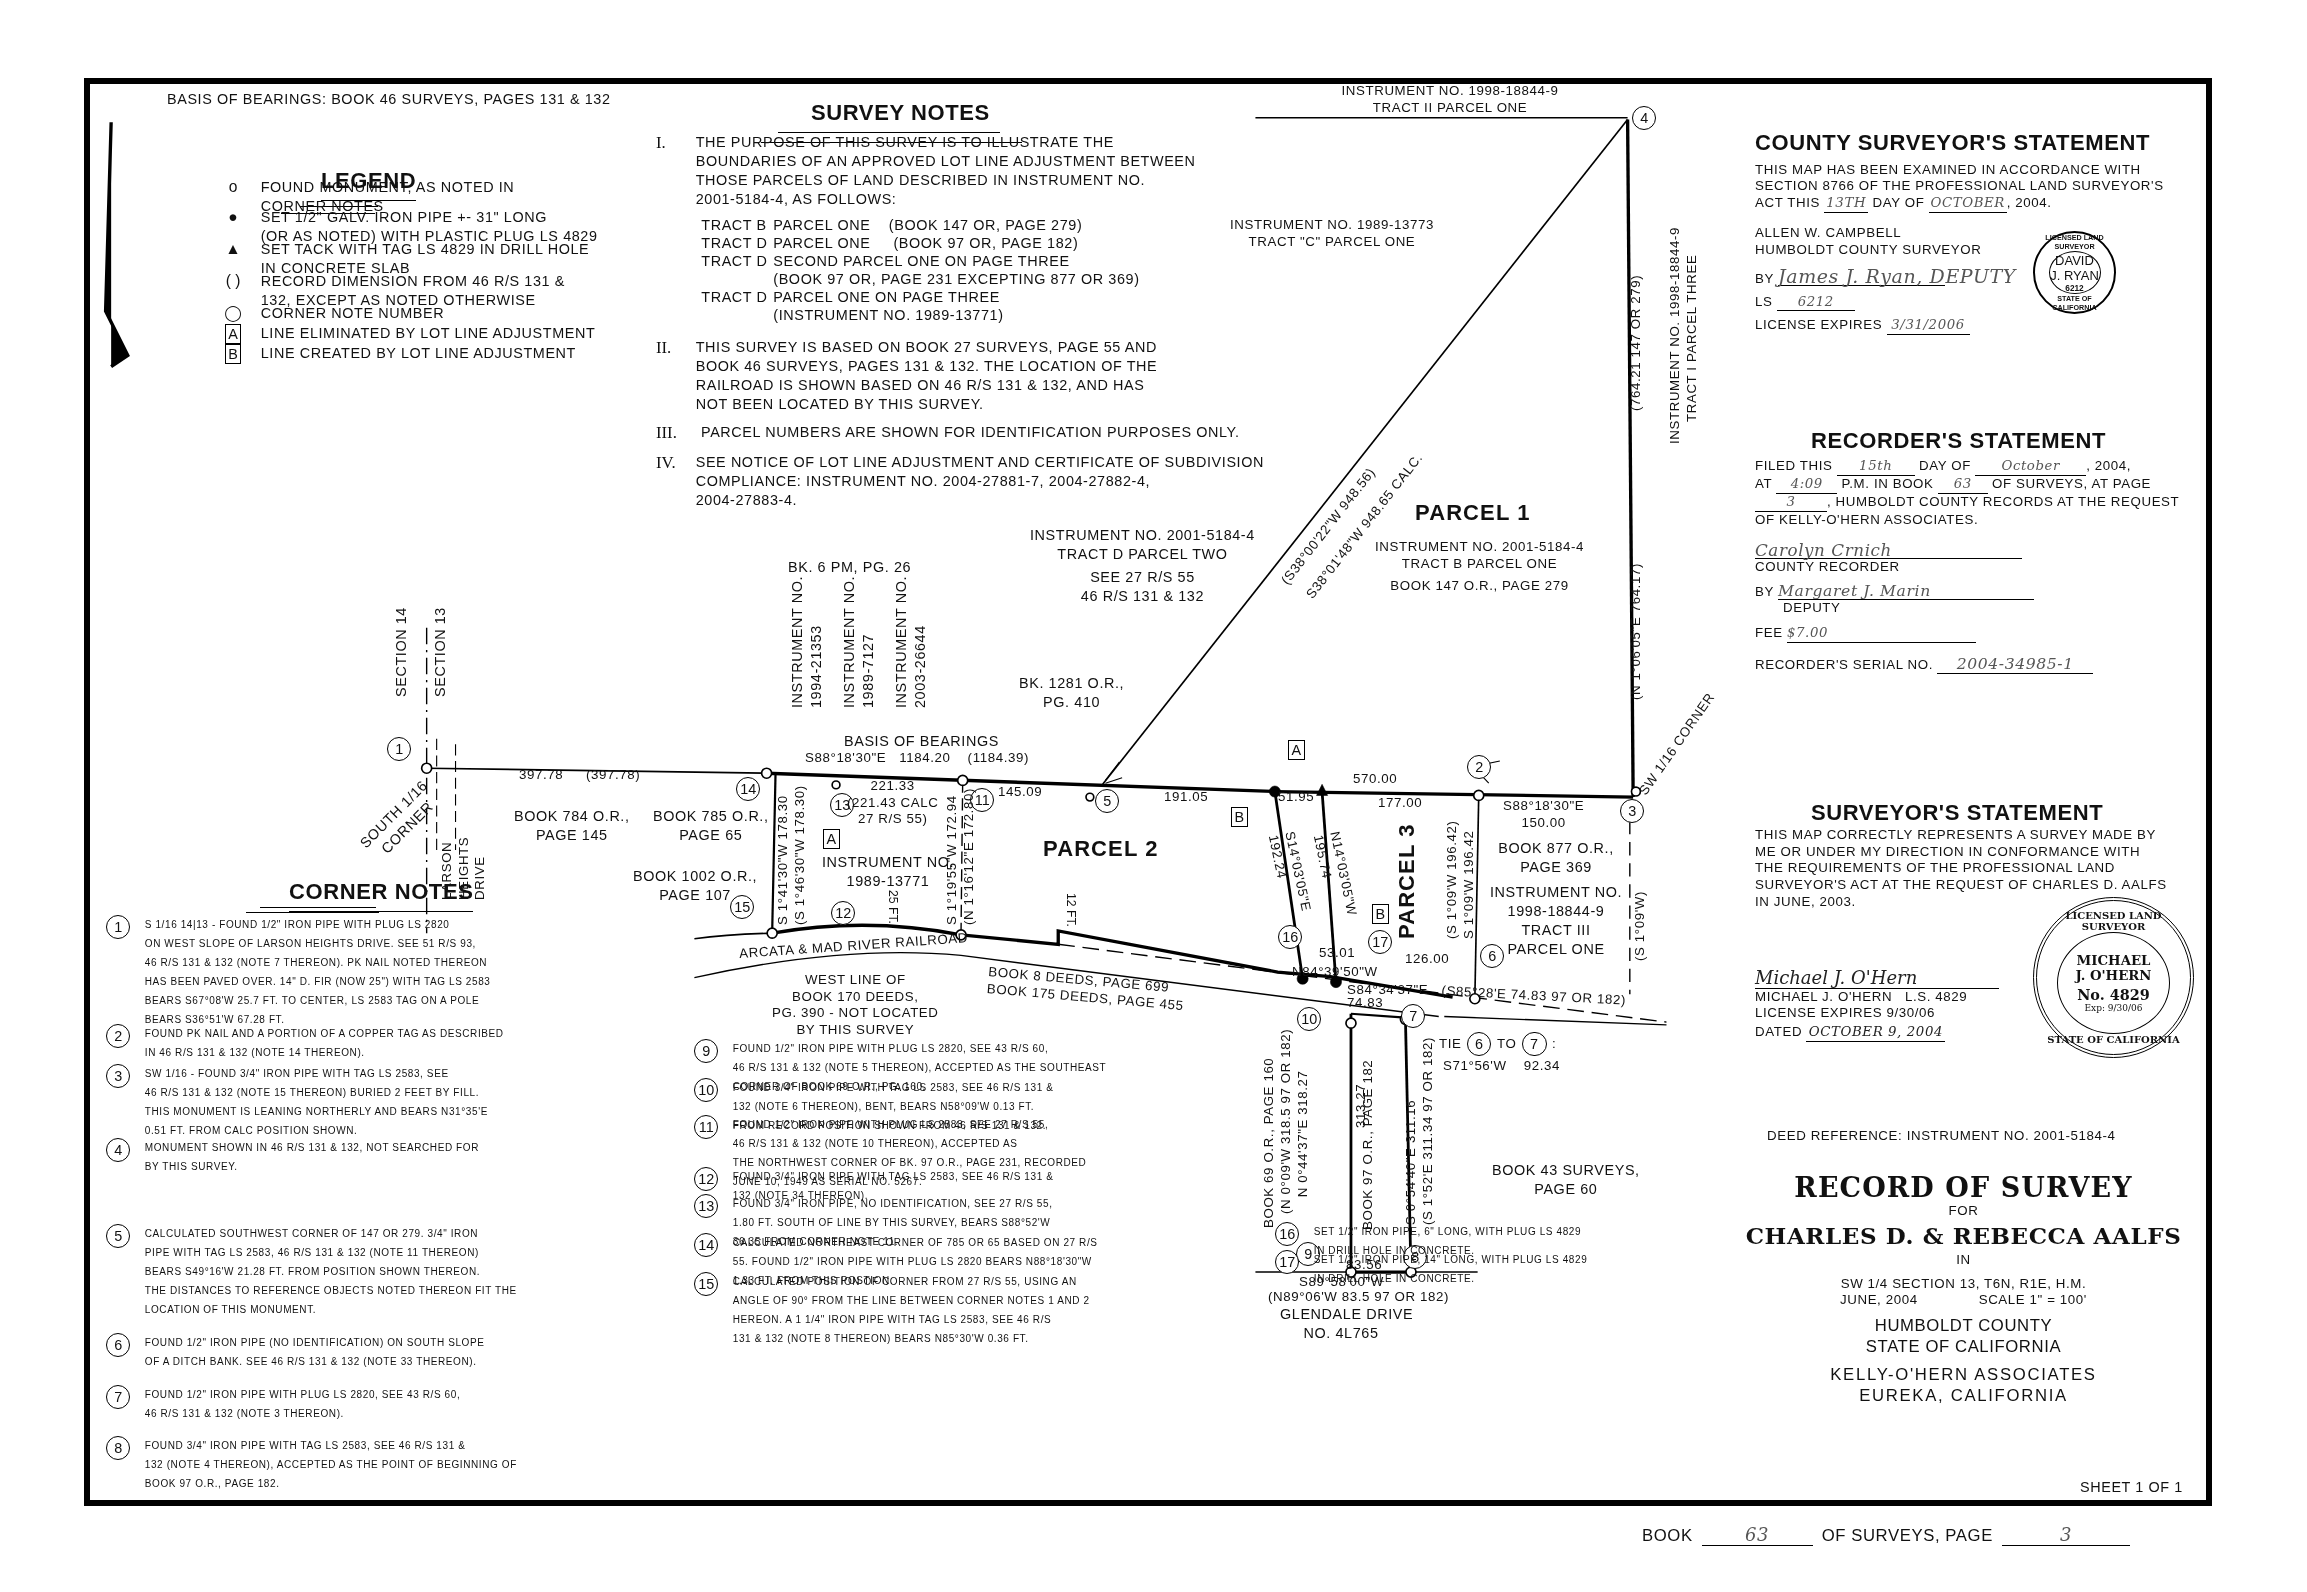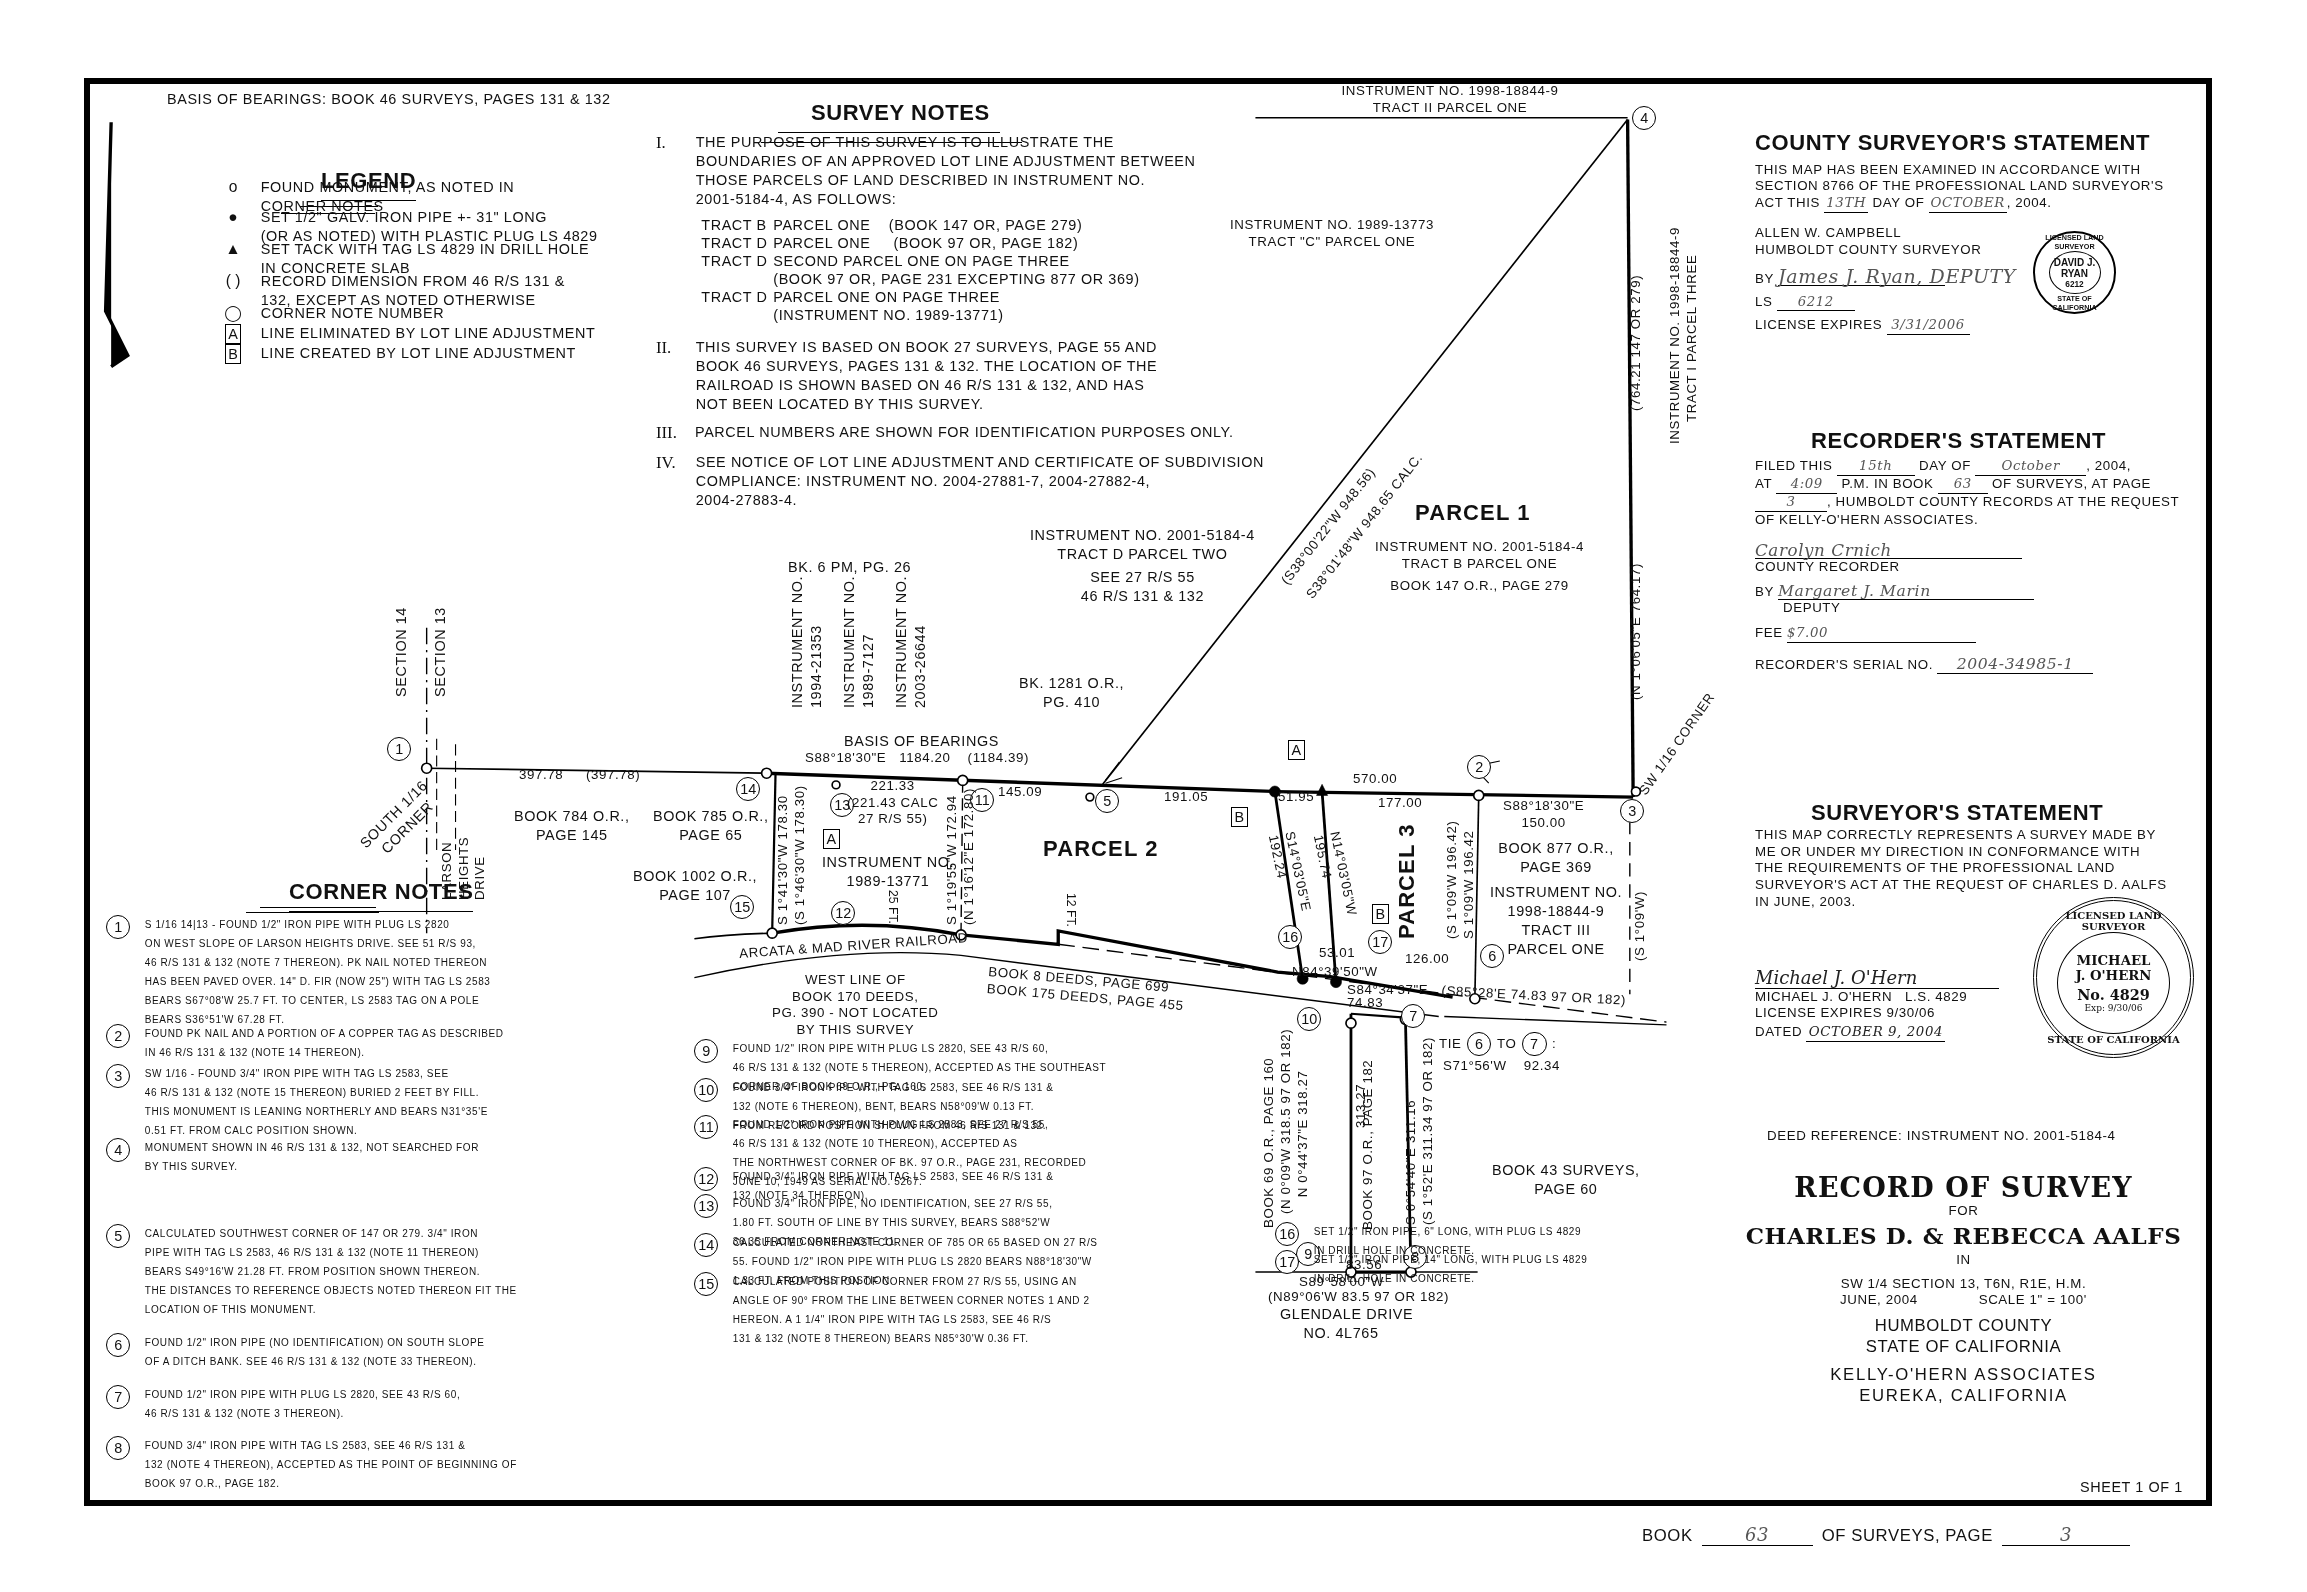--- a/index.html
+++ b/index.html
@@ -181,21 +181,21 @@
     </div>
   </div>
 </div>
 <div class="abs" style="left:656px; top:338px; display:flex; gap:6.7px;">
   <div class="roman">II.</div>
   <div class="sn-body">THIS SURVEY IS BASED ON BOOK 27 SURVEYS, PAGE 55 AND
 BOOK 46 SURVEYS, PAGES 131 &amp; 132.  THE LOCATION OF THE
 RAILROAD IS SHOWN BASED ON 46 R/S 131 &amp; 132, AND HAS
 NOT BEEN LOCATED BY THIS SURVEY.</div>
 </div>
-<div class="abs" style="left:656px; top:423px; display:flex; gap:6px;">
+<div class="abs" style="left:656px; top:423px; display:flex; gap:12px;">
   <div class="roman">III.</div>
   <div class="sn-body">PARCEL NUMBERS ARE SHOWN FOR IDENTIFICATION PURPOSES ONLY.</div>
 </div>
 <div class="abs" style="left:656px; top:453px; display:flex; gap:6.7px;">
   <div class="roman">IV.</div>
   <div class="sn-body">SEE NOTICE OF LOT LINE ADJUSTMENT AND CERTIFICATE OF SUBDIVISION
 COMPLIANCE: INSTRUMENT NO. 2004-27881-7, 2004-27882-4,
 2004-27883-4.</div>
 </div>
 
@@ -532,21 +532,21 @@
     <span class="blank hand" style="width:78px">6212</span>
   </div>
   <div class="t24" style="margin-top:5.6px">
     <span>LICENSE EXPIRES</span>
     <span class="blank hand" style="width:83px">3/31/2006</span>
   </div>
 </div>
 <div class="seal" style="left:2033px; top:231px; width:83px; height:83px;">
   <div style="font-size:7.2px; font-weight:bold;">LICENSED LAND SURVEYOR</div>
   <div class="seal-inner" style="width:50px; height:50px;">
-    <div style="font-size:10px; font-weight:bold">DAVID J. RYAN</div>
+    <div style="font-size:13px; font-weight:normal">DAVID J. RYAN</div>
     <div style="font-size:8.3px; font-weight:bold">6212</div>
   </div>
   <div style="font-size:7.2px; font-weight:bold;">STATE OF CALIFORNIA</div>
 </div>
 
 <div class="abs" style="left:1755px; top:428px; width:444px;">
   <div class="stmt-h" style="padding-left:56px">RECORDER'S STATEMENT</div>
   <div class="t24" style="margin-top:4.4px">
     <span>FILED THIS</span>
     <span class="blank hand" style="width:78px">15th</span>

